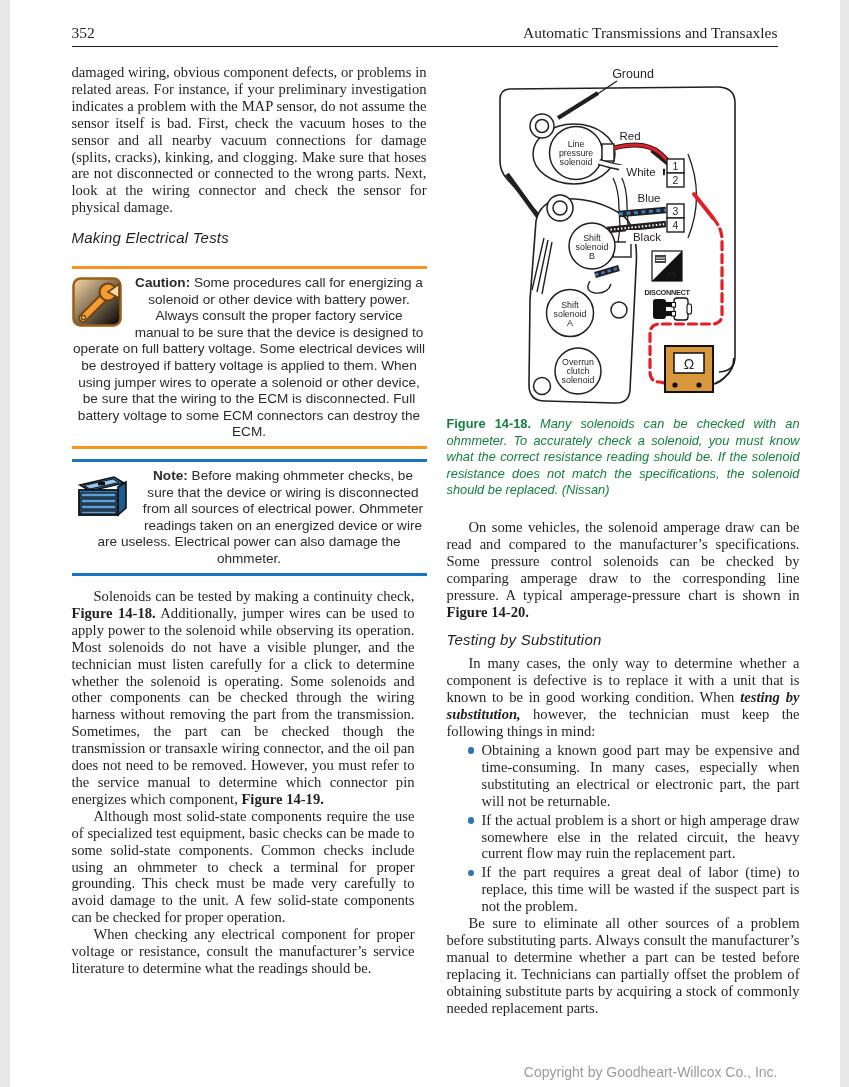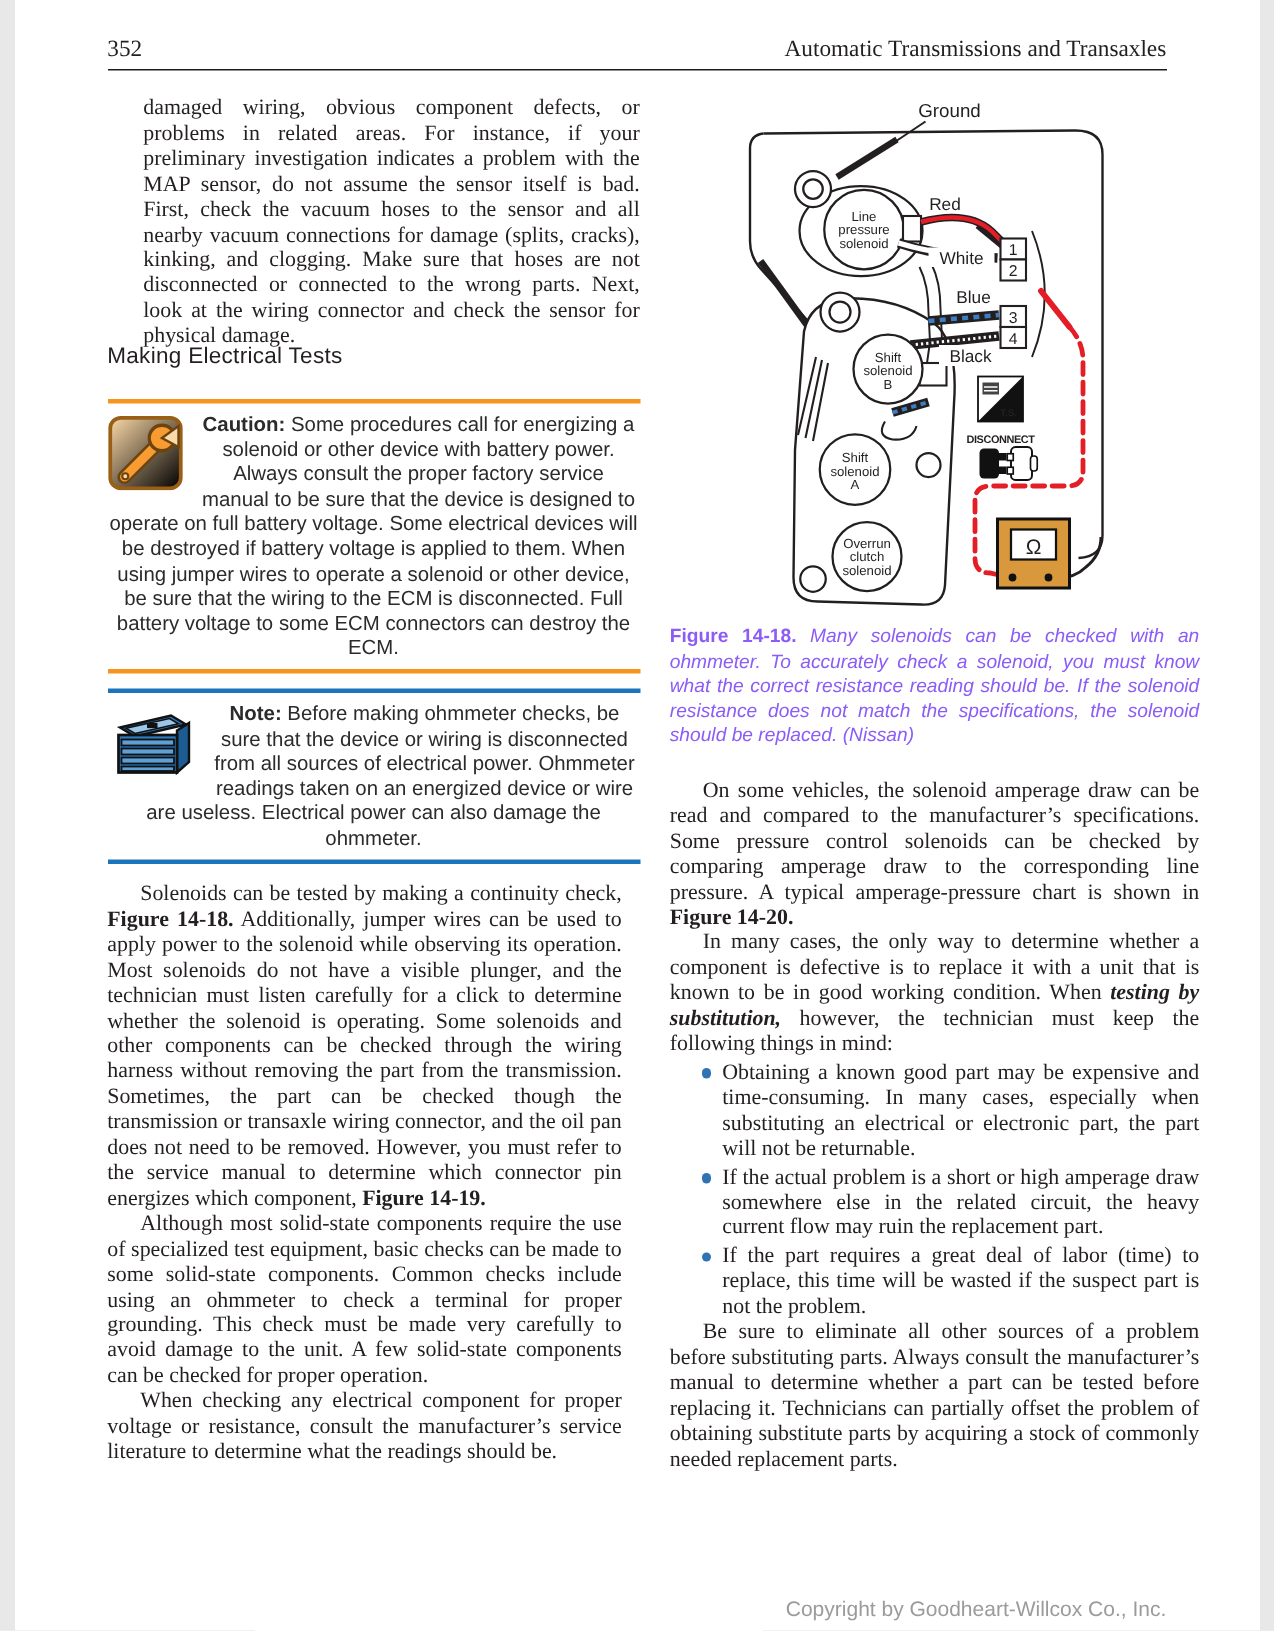--- a/index.html
+++ b/index.html
@@ -8,41 +8,41 @@
   
   .hdr-num{position:absolute;left:62px;top:24px;font-size:15.5px;}
   .hdr-title{position:absolute;right:62px;top:24px;font-size:15.5px;}
   .hdr-rule{position:absolute;left:62px;right:62px;top:46px;height:1.4px;background:#1c1c1c;}
   
   .col{position:absolute;}
   .col.left{left:62px;width:355px;top:0;height:1087px;}
   .col.right{left:437px;width:353px;top:0;height:1087px;}
   .body{font-size:14.6px;line-height:16.9px;text-align:justify;margin:0;}
   .para{text-indent:22px;}
-  .no-indent{text-indent:0;margin-left:24px;}
+  .no-indent{text-indent:0;}
   .pos-para1{position:absolute;left:0;right:0;top:64px;}
   .pos-h1{position:absolute;left:0;top:229px;}
-  .subhead{font-family:"Liberation Sans",sans-serif;font-weight:500;
+  .subhead{font-family:"Liberation Sans",sans-serif;font-style:italic;font-weight:500;
            font-size:15px;margin:0;color:#231F20;letter-spacing:.2px;}
   
   .callout{position:absolute;left:0;right:0;padding:6px 0 5px 0;}
   .callout.caution{top:266px;border-top:3.5px solid #F7941D;border-bottom:3.5px solid #F7941D;}
   .callout.note{top:459px;border-top:3.5px solid #1B75BC;border-bottom:3.5px solid #1B75BC;}
   .icon-wrap{float:left;margin:2px 10px 2px 0;}
   .callout-text{font-family:"Liberation Sans",sans-serif;font-size:13.6px;line-height:16.6px;
                 text-align:center;color:#2b2b2b;}
   .seg-b{font-weight:bold;}
   .seg-i{font-style:italic;}
   .seg-bi{font-weight:bold;font-style:italic;}
   .pos-leftflow{position:absolute;left:0;right:12px;top:588px;}
   
   .figure-svg{position:absolute;left:0;top:58px;width:353px;height:355px;}
   .figure-svg text{font-family:"Liberation Sans",sans-serif;fill:#231F20;}
   .caption{position:absolute;left:0;right:0;top:416px;font-family:"Liberation Sans",sans-serif;
-           font-size:12.8px;line-height:16.6px;text-align:justify;color:#8b5cf6;}
+           font-size:12.8px;line-height:16.6px;text-align:justify;color:#15803d;}
   .pos-rightflow{position:absolute;left:0;right:0;top:519px;}
   .pos-rightflow .subhead{margin:11px 0 7px 0;}
   .bullet-row{position:relative;padding-left:35px;margin:2px 0 0 0;}
   .bullet-dot{position:absolute;left:21px;top:5.5px;width:6.5px;height:6.5px;border-radius:50%;
               background:#2E74B5;}
   .bullet-text{font-size:14.6px;line-height:16.9px;text-align:justify;}
   .footer{position:absolute;right:62px;top:1064px;font-family:"Liberation Sans",sans-serif;
           font-size:14px;color:#9b9b9b;}
 </style>
 </head>
@@ -205,20 +205,21 @@
       <circle cx="131" cy="313" r="23" fill="#fff" stroke="#231F20" stroke-width="1.5"></circle>
       <text x="131" y="307" font-size="8.8" text-anchor="middle">Overrun</text>
       <text x="131" y="316" font-size="8.8" text-anchor="middle">clutch</text>
       <text x="131" y="325" font-size="8.8" text-anchor="middle">solenoid</text>
     </svg>
 
     <div class="caption"><span class="seg-b">Figure 14-18. </span><span class="seg-i">Many solenoids can be checked with an ohmmeter. To accurately check a solenoid, you must know what the correct resistance reading should be. If the solenoid resistance does not match the specifications, the solenoid should be replaced. (Nissan)</span></div>
 
     <div class="pos-rightflow">
       <p class="body para"><span>On some vehicles, the solenoid amperage draw can be read and compared to the manufacturer’s specifications. Some pressure control solenoids can be checked by comparing amperage draw to the corresponding line pressure. A typical amperage-pressure chart is shown in </span><span class="seg-b">Figure 14-20.</span></p>
+      <h3 class="subhead">Testing by Substitution</h3>
       <p class="body para"><span>In many cases, the only way to determine whether a component is defective is to replace it with a unit that is known to be in good working condition. When </span><span class="seg-bi">testing by substitution,</span><span> however, the technician must keep the following things in mind:</span></p>
       <div class="bullet-row">
         <span class="bullet-dot"></span>
         <div class="bullet-text">Obtaining a known good part may be expensive and time-consuming. In many cases, especially when substituting an electrical or electronic part, the part will not be returnable.</div>
       </div>
       <div class="bullet-row">
         <span class="bullet-dot"></span>
         <div class="bullet-text">If the actual problem is a short or high amperage draw somewhere else in the related circuit, the heavy current flow may ruin the replacement part.</div>
       </div>
       <div class="bullet-row">

